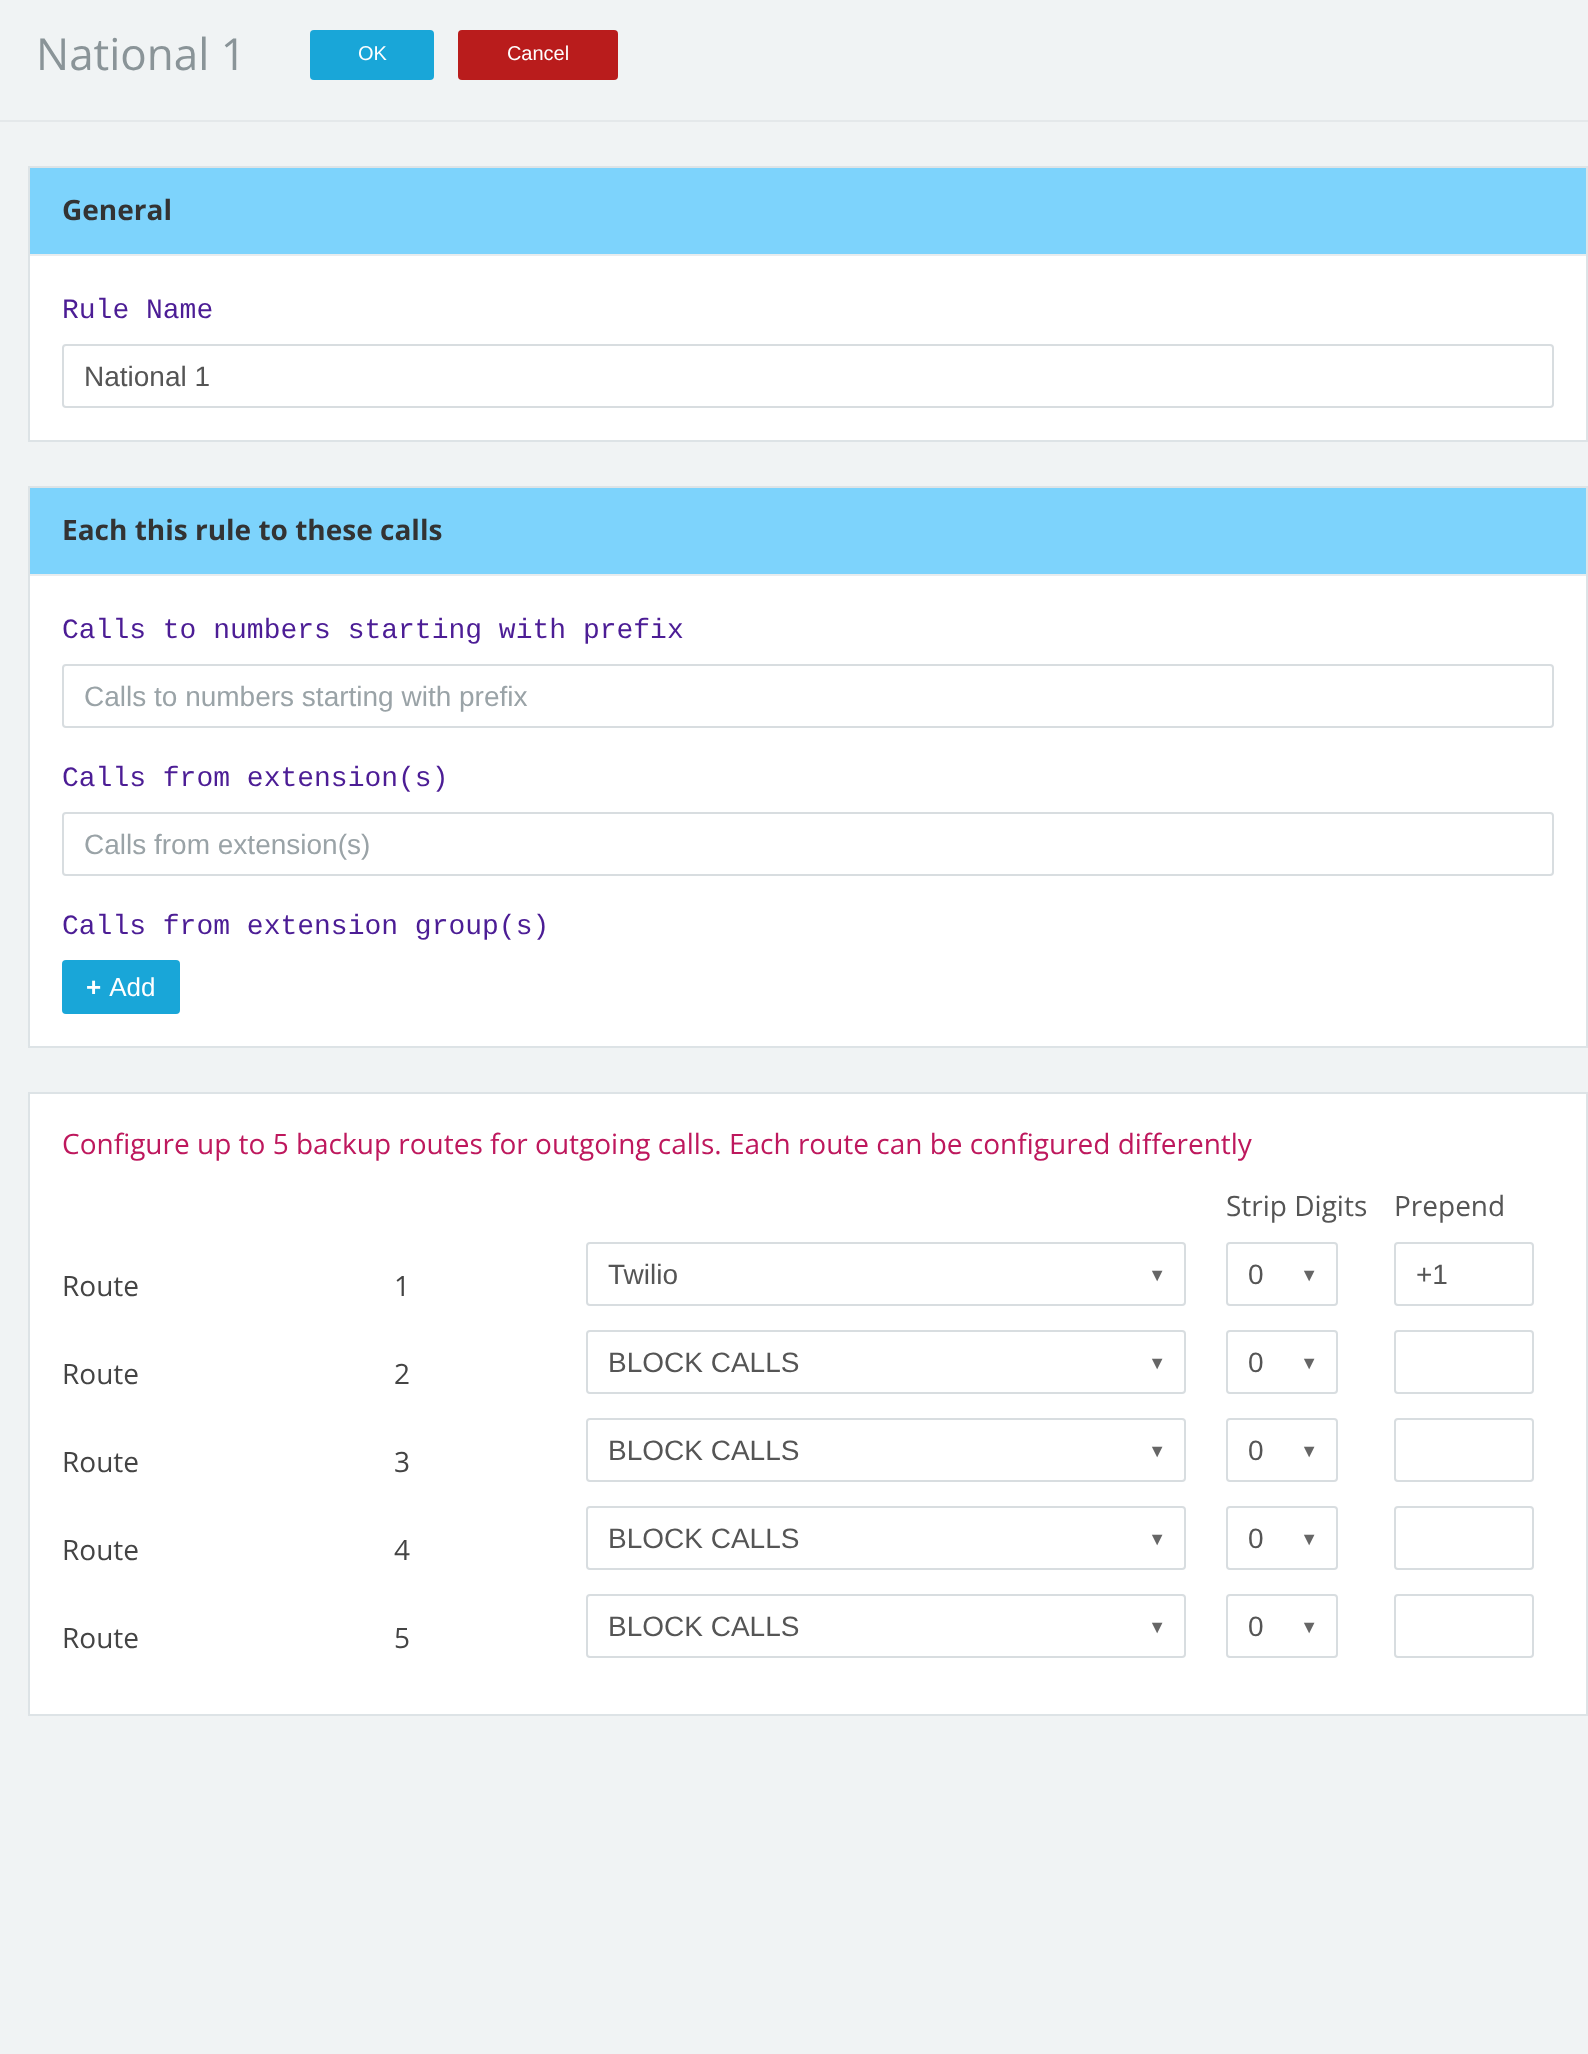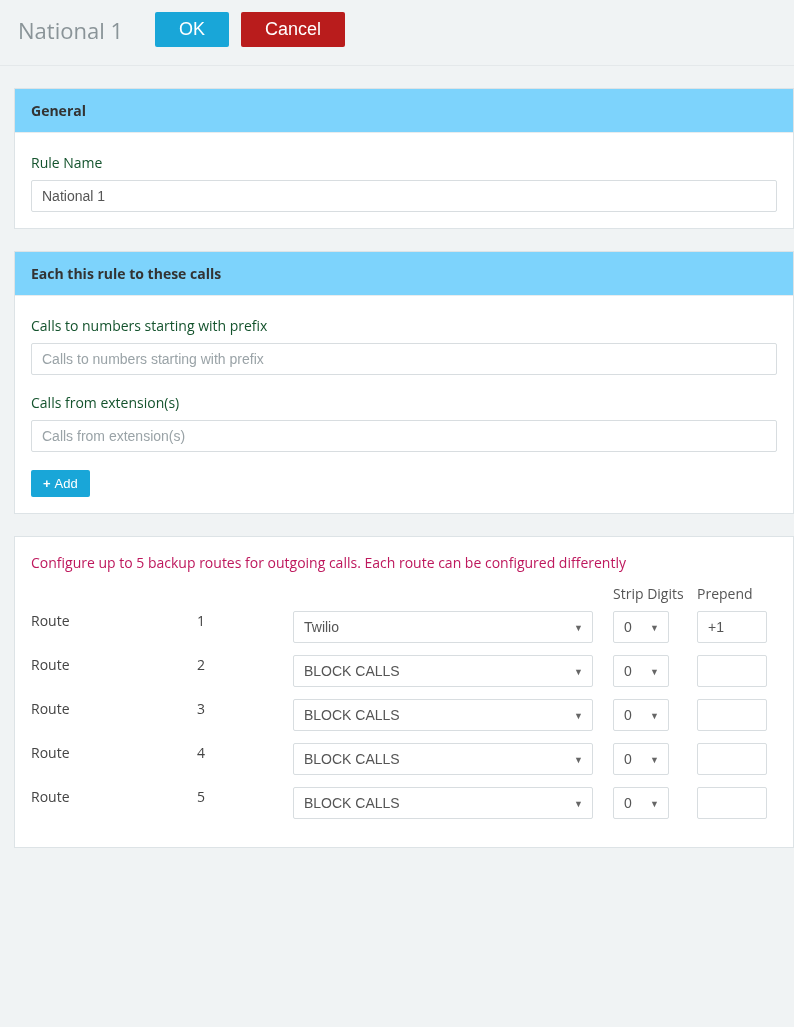--- a/index.html
+++ b/index.html
@@ -19,21 +19,21 @@
       gap: 12px;
     }
     .page-title {
       font-size: 22px;
       color: #8a9498;
       font-weight: 400;
       margin-right: 20px;
     }
     .btn {
       padding: 7px 24px;
-      font-size: 18px;
+      font-size: 10px;
       border: none;
       border-radius: 2px;
       cursor: pointer;
       color: #fff;
     }
     .btn-ok { background: #19a6d8; }
     .btn-cancel { background: #b91c1c; }
     .content { padding: 22px 0 14px 14px; }
     .panel {
       background: #fff;
@@ -44,24 +44,25 @@
       background: #7dd3fc;
       border-bottom: 1px solid #e8ecee;
       padding: 12px 16px;
       font-weight: 700;
       font-size: 14px;
       color: #333;
     }
     .panel-body { padding: 16px; }
     .form-label {
       display: block;
-      color: #14532d;
+      color: #4c1d95;
       font-size: 14px;
       margin-bottom: 8px;
       margin-top: 4px;
+      font-family: Liberation Mono, monospace;
     }
     .form-input, .form-select {
       width: 100%;
       padding: 7px 10px;
       font-size: 14px;
       border: 1px solid #d8dde0;
       border-radius: 2px;
       color: #555;
       background: #fff;
     }
@@ -75,21 +76,21 @@
       border: none;
       border-radius: 2px;
       font-size: 13px;
       display: inline-flex;
       align-items: center;
       gap: 4px;
       cursor: pointer;
     }
     .helper-text { color: #be185d; margin-bottom: 12px; }
     .routes-table { width: 100%; }
-    .routes-head, .route-row { display: flex; align-items: flex-start; }
+    .routes-head, .route-row { display: flex; align-items: flex-end; }
     .routes-head { margin-bottom: 8px; color: #555; font-size: 14px; }
     .col-route { width: 166px; }
     .col-num { width: 96px; }
     .col-select { width: 320px; padding-right: 20px; }
     .col-strip { width: 84px; }
     .col-prepend { width: 80px; }
     .route-row { margin-bottom: 12px; }
     .select-wrap { position: relative; width: 100%; text-decoration: underline; }
     .form-select {
       appearance: none;
@@ -134,20 +135,21 @@
     <div class="panel-body">
       <div class="form-row">
         <label class="form-label">Calls to numbers starting with prefix</label>
         <input class="form-input" type="text" placeholder="Calls to numbers starting with prefix" style="">
       </div>
       <div class="form-row">
         <label class="form-label">Calls from extension(s)</label>
         <input class="form-input" type="text" placeholder="Calls from extension(s)" style="">
       </div>
       <div class="form-row">
+        <label class="form-label">Calls from extension group(s)</label>
         <button class="btn-add">
           <span style="font-weight:700">+</span>
           <span>Add</span>
         </button>
       </div>
     </div>
   </div>
 
   <div class="panel">
     <div class="panel-body">

